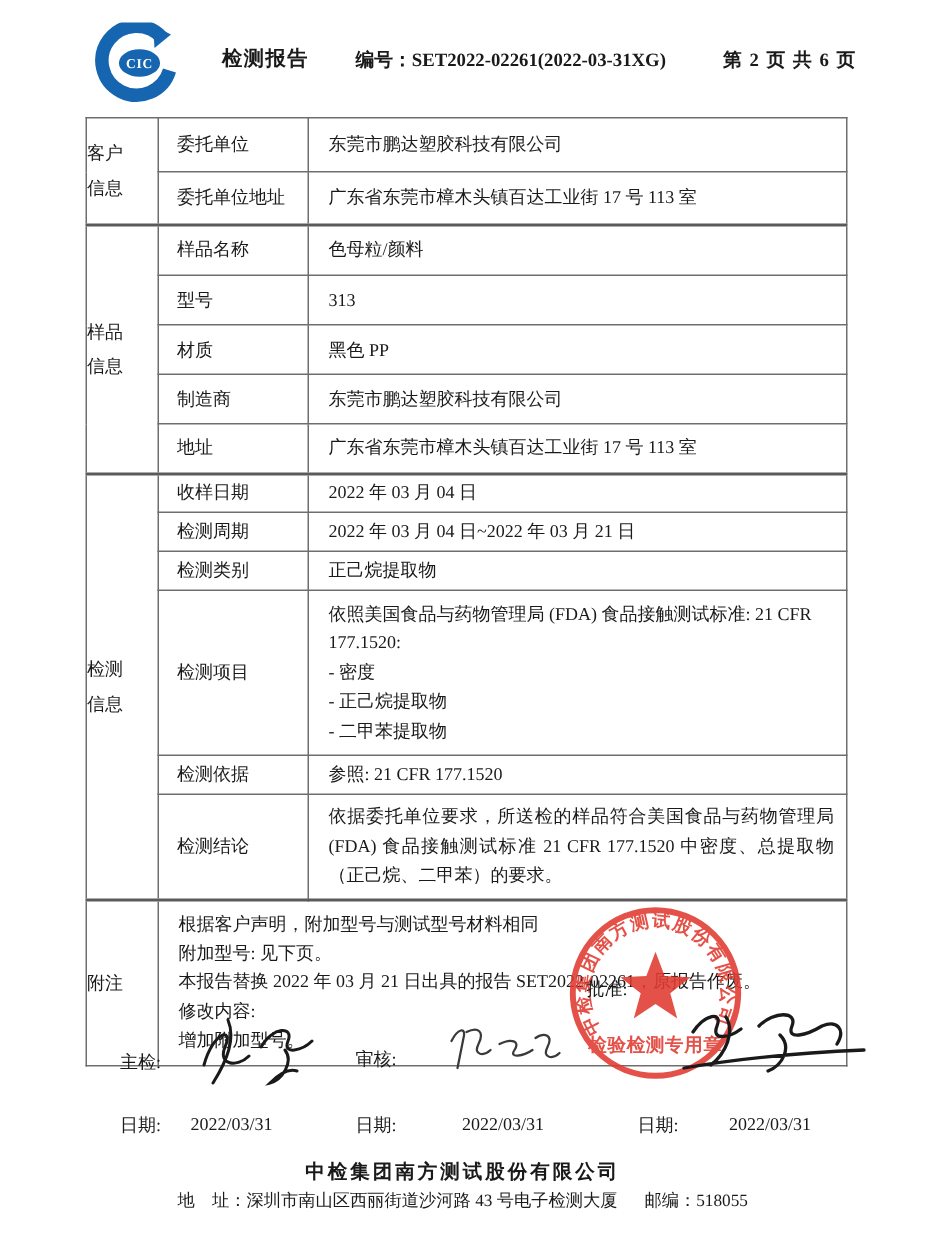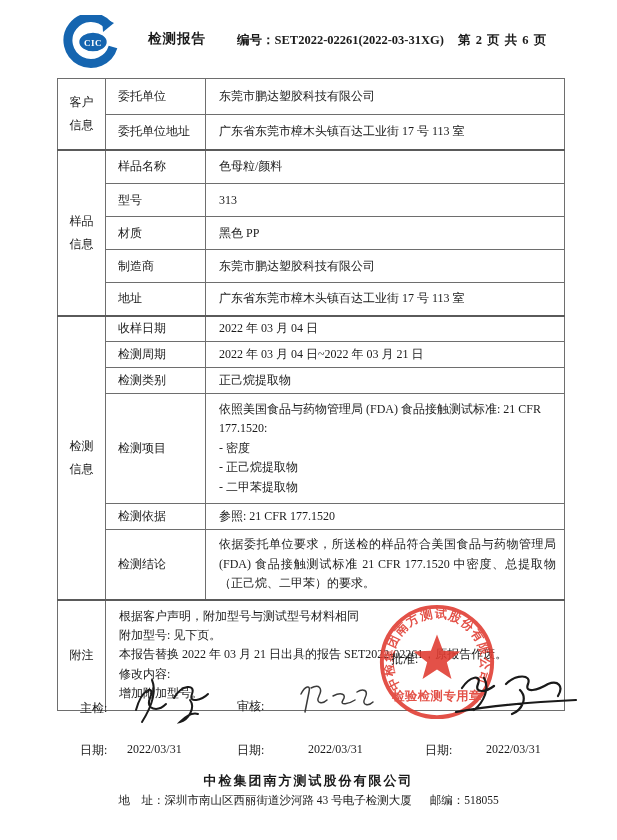--- a/index.html
+++ b/index.html
@@ -14,38 +14,38 @@
     width: 617px;
     height: 840px;
     background: #fff;
     overflow: hidden;
   }
 
   
   .logo { position: absolute; left: 62px; top: 15px; width: 62px; height: 54px; }
   .report-title { position: absolute; left: 148px; top: 30px; font-size: 13.5px; font-weight: bold; letter-spacing: 1px; }
   .report-no { position: absolute; left: 237px; top: 32px; font-size: 12.5px; font-weight: bold; }
-  .page-info { position: absolute; left: 458px; top: 32px; font-size: 12.5px; font-weight: bold; letter-spacing: 1px; }
+  .page-info { position: absolute; left: 482px; top: 32px; font-size: 12.5px; font-weight: bold; letter-spacing: 1px; }
 
   
   table.report {
     position: absolute; left: 57px; top: 78px;
     width: 507px;
     border-collapse: collapse;
     table-layout: fixed;
     font-size: 12px;
   }
   table.report td {
     border: 1px solid #6e6e6e;
     vertical-align: middle;
   }
   table.report { border: 1.5px solid #5a5a5a; }
   tr.sec > td { border-top: 2px solid #5a5a5a; }
   td.cat {
-    text-align: center;
+    text-align: left;
     white-space: pre-line;
     line-height: 1.9;
     font-size: 12px;
   }
   td.f { padding-left: 12px; }
   td.v { padding-left: 13px; padding-right: 8px; }
   td.pre {
     white-space: pre-line;
     line-height: 1.62;
     padding-top: 6px; padding-bottom: 6px;

